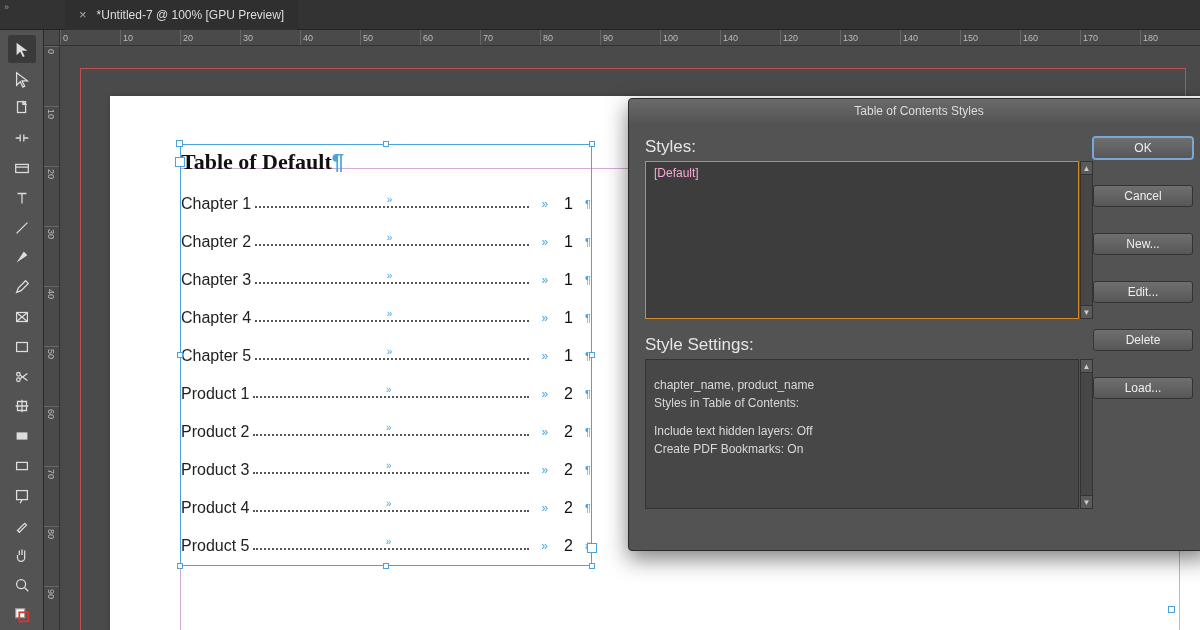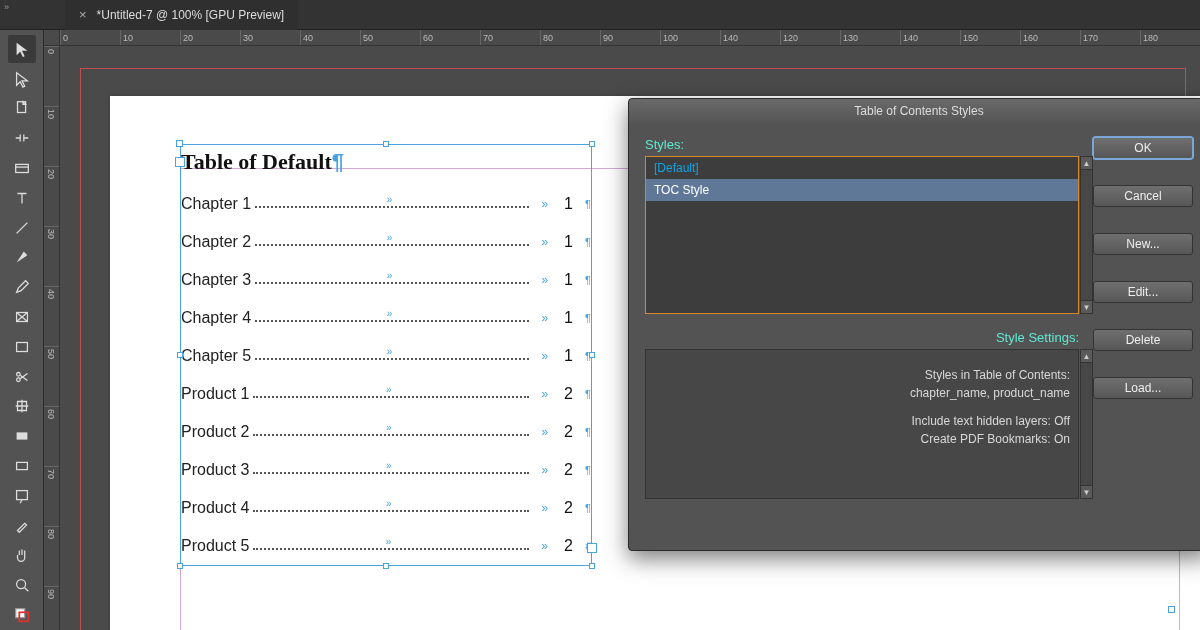--- a/index.html
+++ b/index.html
@@ -88,32 +88,31 @@
   }
   .dlg-body{ padding:14px 16px; display:flex; gap:14px;}
   .dlg-left{ flex:1; }
   .dlg-right{ width:100px; display:flex; flex-direction:column; gap:26px;}
   .btn{
     height:22px; background:linear-gradient(#6f6f6f,#575757);
     border:1px solid #333; border-radius:3px; color:#eee; font-size:12px;
     display:flex;align-items:center;justify-content:center; cursor:default;
   }
   .btn.primary{ outline:2px solid #7aa7d8; outline-offset:-1px;}
-  .label{ font-size:13px; color:#5eead4; margin-bottom:4px;}
+  .label{ font-size:17px; color:#e5e5e5; margin-bottom:4px;}
   .listbox {
     border:1px solid #d58a2a; background:#3d3d3d; height:158px; position:relative;
   }
   .list-scroll{position:absolute;right:-14px;top:0;width:13px;height:100%;background:#474747;border:1px solid #333;}
   .scroll-btn{height:13px;background:#5a5a5a;border-bottom:1px solid #333;display:flex;align-items:center;justify-content:center;font-size:8px;color:#ccc;}
   .scroll-btn.bot{position:absolute;bottom:0;left:0;right:0;border-top:1px solid #333;border-bottom:none;}
-  .li{ padding:4px 8px; font-size:12px; color:#0ea5e9;}
+  .li{ padding:4px 8px; font-size:12px; color:#f9a8d4;}
   .li.sel{ background:#5f7897; color:#fff;}
   .settings{
     margin-top:16px;
-    text-align:right;
   }
   .setbox{
     border:1px solid #333; background:#474747; height:150px; padding:6px 8px;
     font-size:12px; color:#d8d8d8; position:relative; line-height:1.5;
   }
   .sel-dot{ position:absolute; width:7px;height:7px; border:1px solid #4aa3df; background:#fff;}
   .sdtl{left:-4px;top:-4px;} .sdtr{right:-4px;top:-4px;} .sdbr{right:-4px;bottom:-4px;}
   .sideknob{ position:absolute; width:6px;height:20px; background:#c8c8c8; border:1px solid #888;}
   .skr1{ left:1168px; top:194px;} .skr2{ left:1168px; top:444px;}
   .yellowdot{position:absolute; left:1174px; top:196px; width:8px;height:8px; background:#e8d24a; transform:rotate(45deg);}
@@ -399,34 +398,33 @@
 </div>
 
 <div class="dialog">
   <div class="dlg-title">Table of Contents Styles</div>
   <div class="dlg-body">
     <div class="dlg-left">
       <div class="label">Styles:</div>
       <div style="position:relative;">
         <div class="listbox" id="stylesList">
             <div class="li">[Default]</div>
-            <div class="li sel">TOC Style</div>
           </div>
         <div class="list-scroll">
           <div class="scroll-btn">▲</div>
           <div class="scroll-btn bot">▼</div>
         </div>
       </div>
       <div class="settings">
         <div class="label">Style Settings:</div>
         <div style="position:relative;">
           <div class="setbox" id="settingsBox">
               <div style="height:10px"></div>
+              <div>chapter_name, product_name</div>
               <div>Styles in Table of Contents:</div>
-              <div>chapter_name, product_name</div>
               <div style="height:10px"></div>
               <div>Include text hidden layers: Off</div>
               <div>Create PDF Bookmarks: On</div>
             </div>
           <div class="list-scroll">
             <div class="scroll-btn">▲</div>
             <div class="scroll-btn bot">▼</div>
           </div>
         </div>
       </div>

